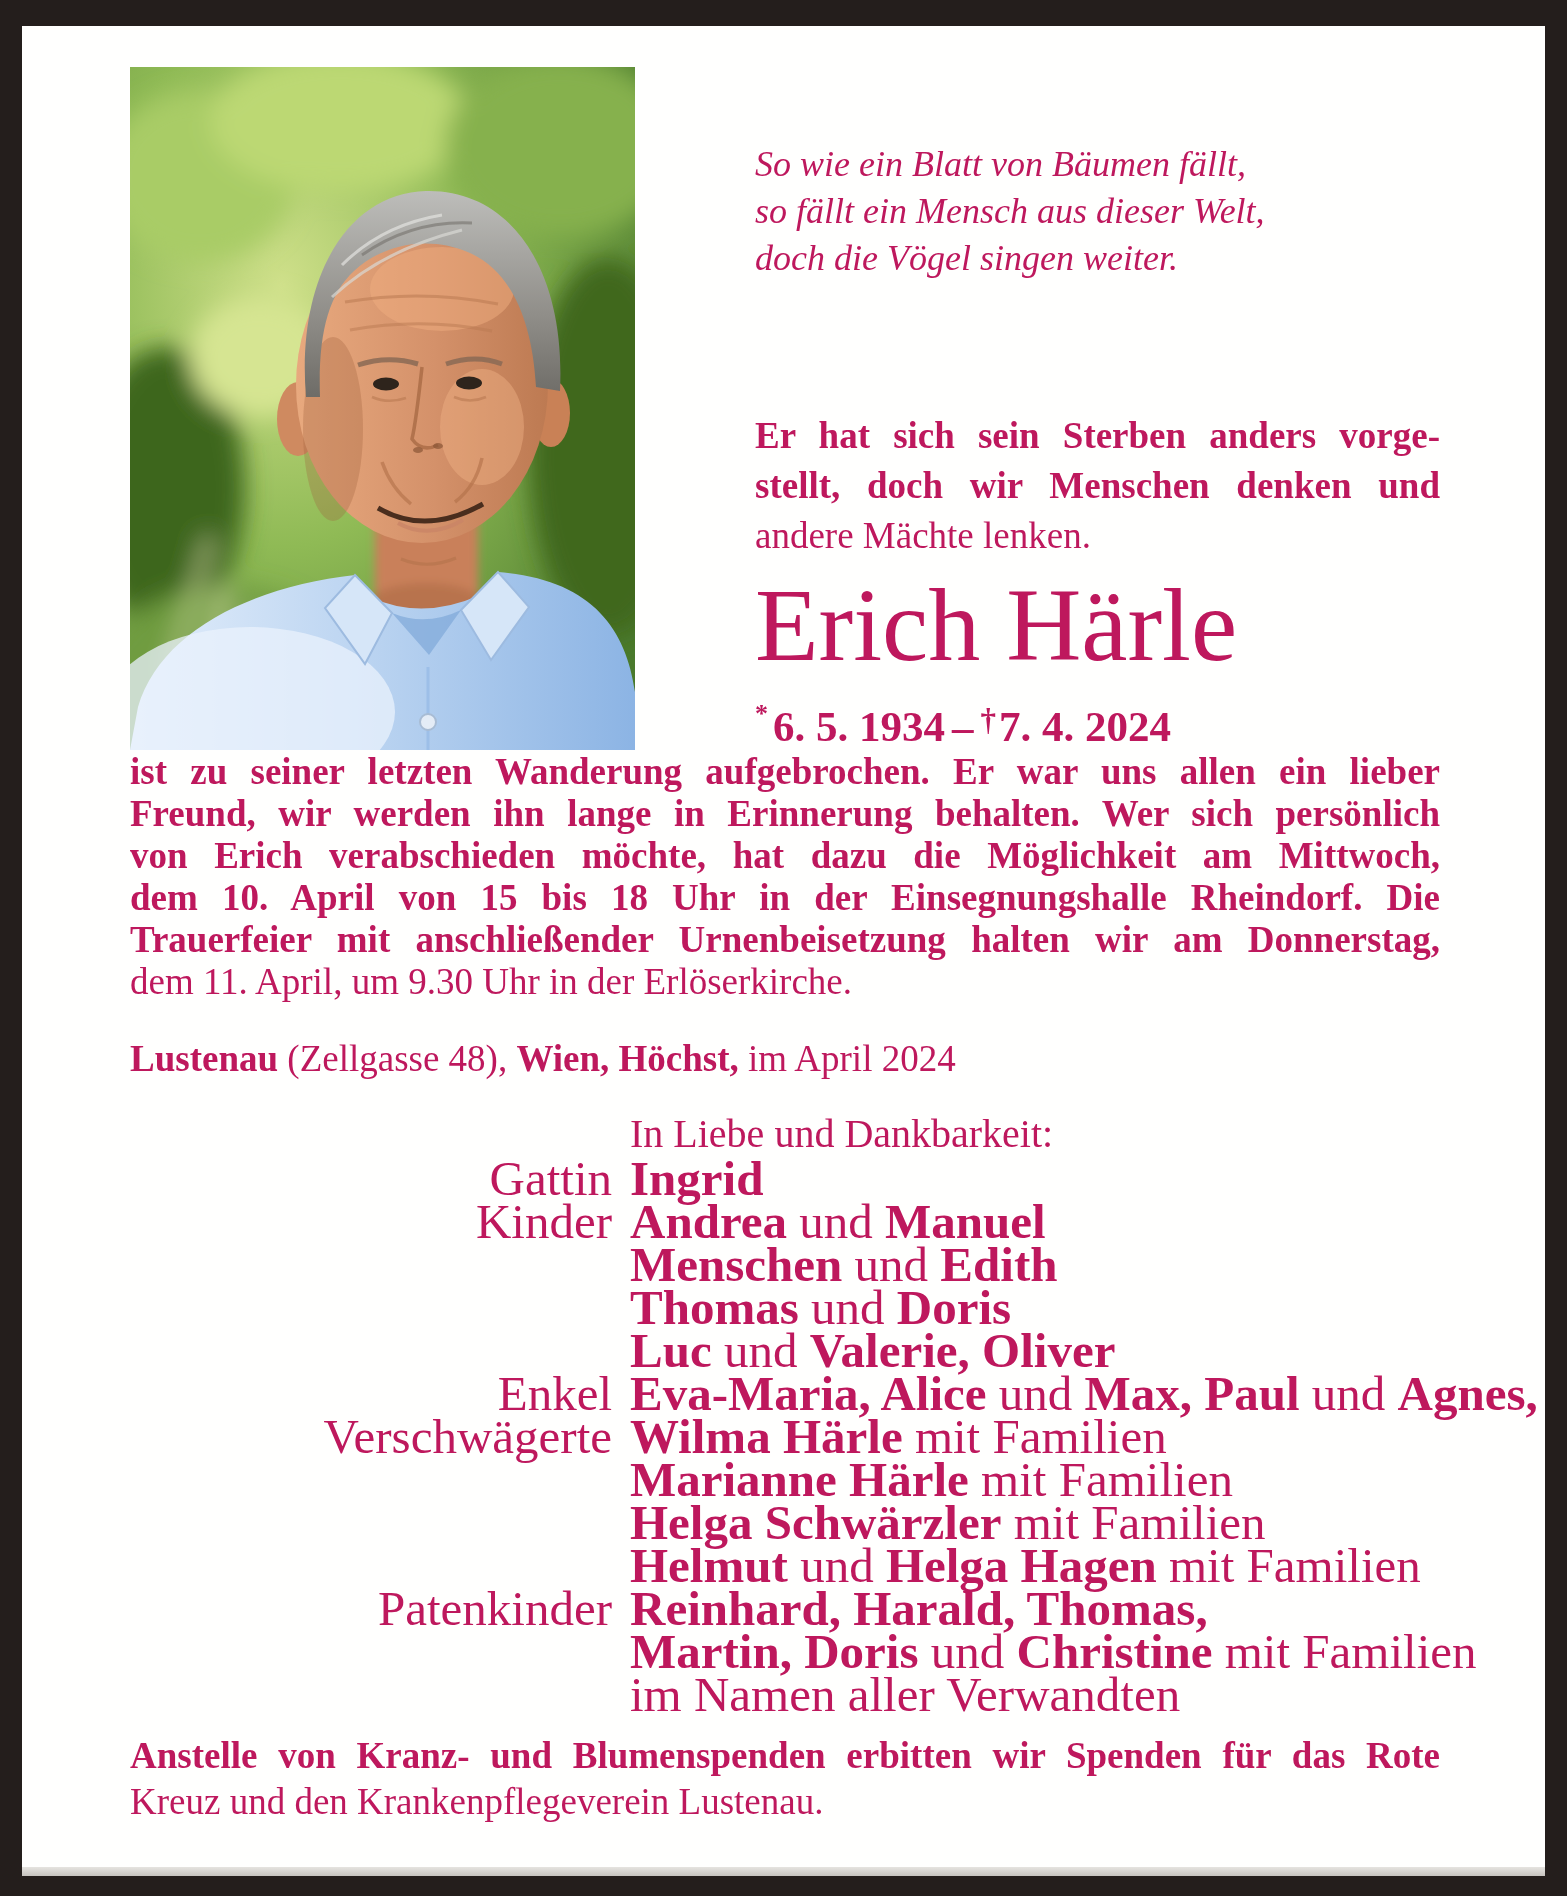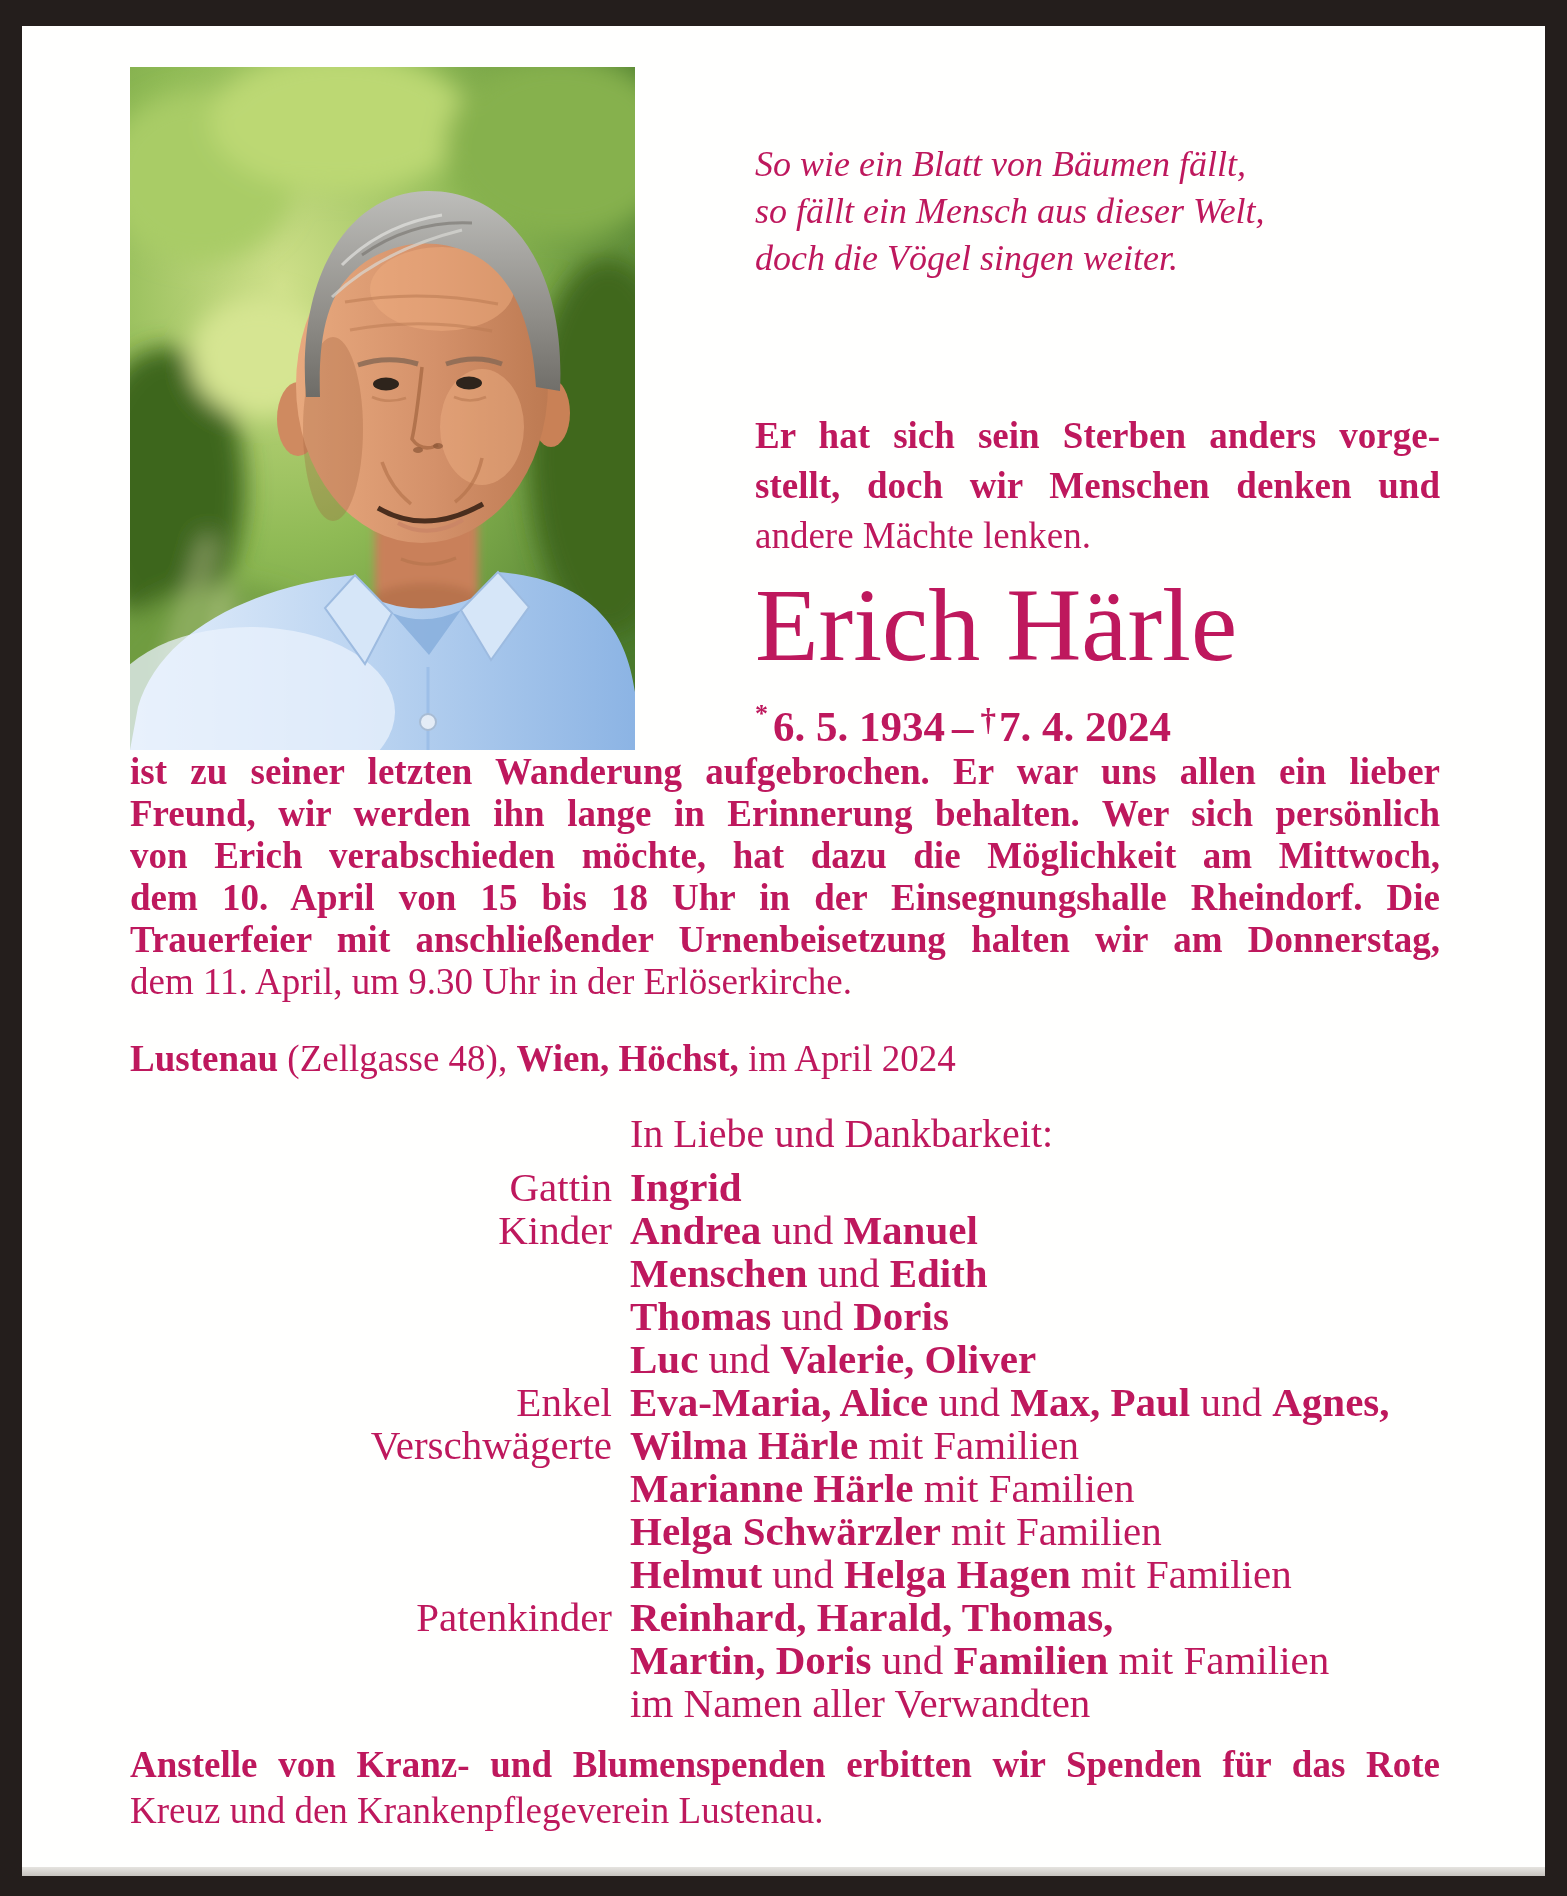--- a/index.html
+++ b/index.html
@@ -22,21 +22,21 @@
   .dates{margin-top:22px;font-size:43px;font-weight:bold;white-space:nowrap;}
   .star{font-size:26px;vertical-align:19px;margin-right:5px;font-weight:bold;}
   .dagger{font-size:31px;vertical-align:11px;margin-left:7px;margin-right:3px;font-weight:bold;}
   .dash{margin-left:7px;}
   .obit{font-size:37px;line-height:42px;}
   .tline{text-align:left;}
   .tline.just{text-align:justify;text-align-last:justify;white-space:nowrap;font-weight:bold;}
   .locline{margin-top:34px;font-size:37px;line-height:44px;}
   .b{font-weight:bold;}
   .closing{margin-top:30px;margin-left:500px;font-size:40px;line-height:46px;}
-  .family{margin-top:9px;font-size:41px;line-height:43px;}
+  .family{font-size:49px;line-height:43px;}
   .fam-row{display:grid;grid-template-columns:482px 1fr;column-gap:18px;}
   .fam-label{text-align:right;white-space:nowrap;}
   .fam-names{white-space:nowrap;}
   .donation{margin-top:17px;font-size:37px;line-height:46px;}
   .bottom-strip{position:absolute;left:0;right:0;bottom:0;height:9px;
     background:linear-gradient(#e6e4e0,#c6c3bf);}
 </style>
 </head>
 <body>
 
@@ -201,21 +201,21 @@
         <div class="fam-row">
           <div class="fam-label"></div>
           <div class="fam-names"><span class="b">Helmut</span><span> und </span><span class="b">Helga Hagen</span><span> mit Familien</span></div>
         </div>
         <div class="fam-row">
           <div class="fam-label">Patenkinder</div>
           <div class="fam-names"><span class="b">Reinhard, Harald, Thomas,</span></div>
         </div>
         <div class="fam-row">
           <div class="fam-label"></div>
-          <div class="fam-names"><span class="b">Martin, Doris</span><span> und </span><span class="b">Familien</span><span> mit Familien</span></div>
+          <div class="fam-names"><span class="b">Martin, Doris</span><span> und </span><span class="b">Christine</span><span> mit Familien</span></div>
         </div>
         <div class="fam-row">
           <div class="fam-label"></div>
           <div class="fam-names"><span>im Namen aller Verwandten</span></div>
         </div>
       </div>
 
     <div class="donation">
         <div class="tline just">Anstelle von Kranz- und Blumenspenden erbitten wir Spenden für das Rote</div>
         <div class="tline">Kreuz und den Krankenpflegeverein Lustenau.</div>

